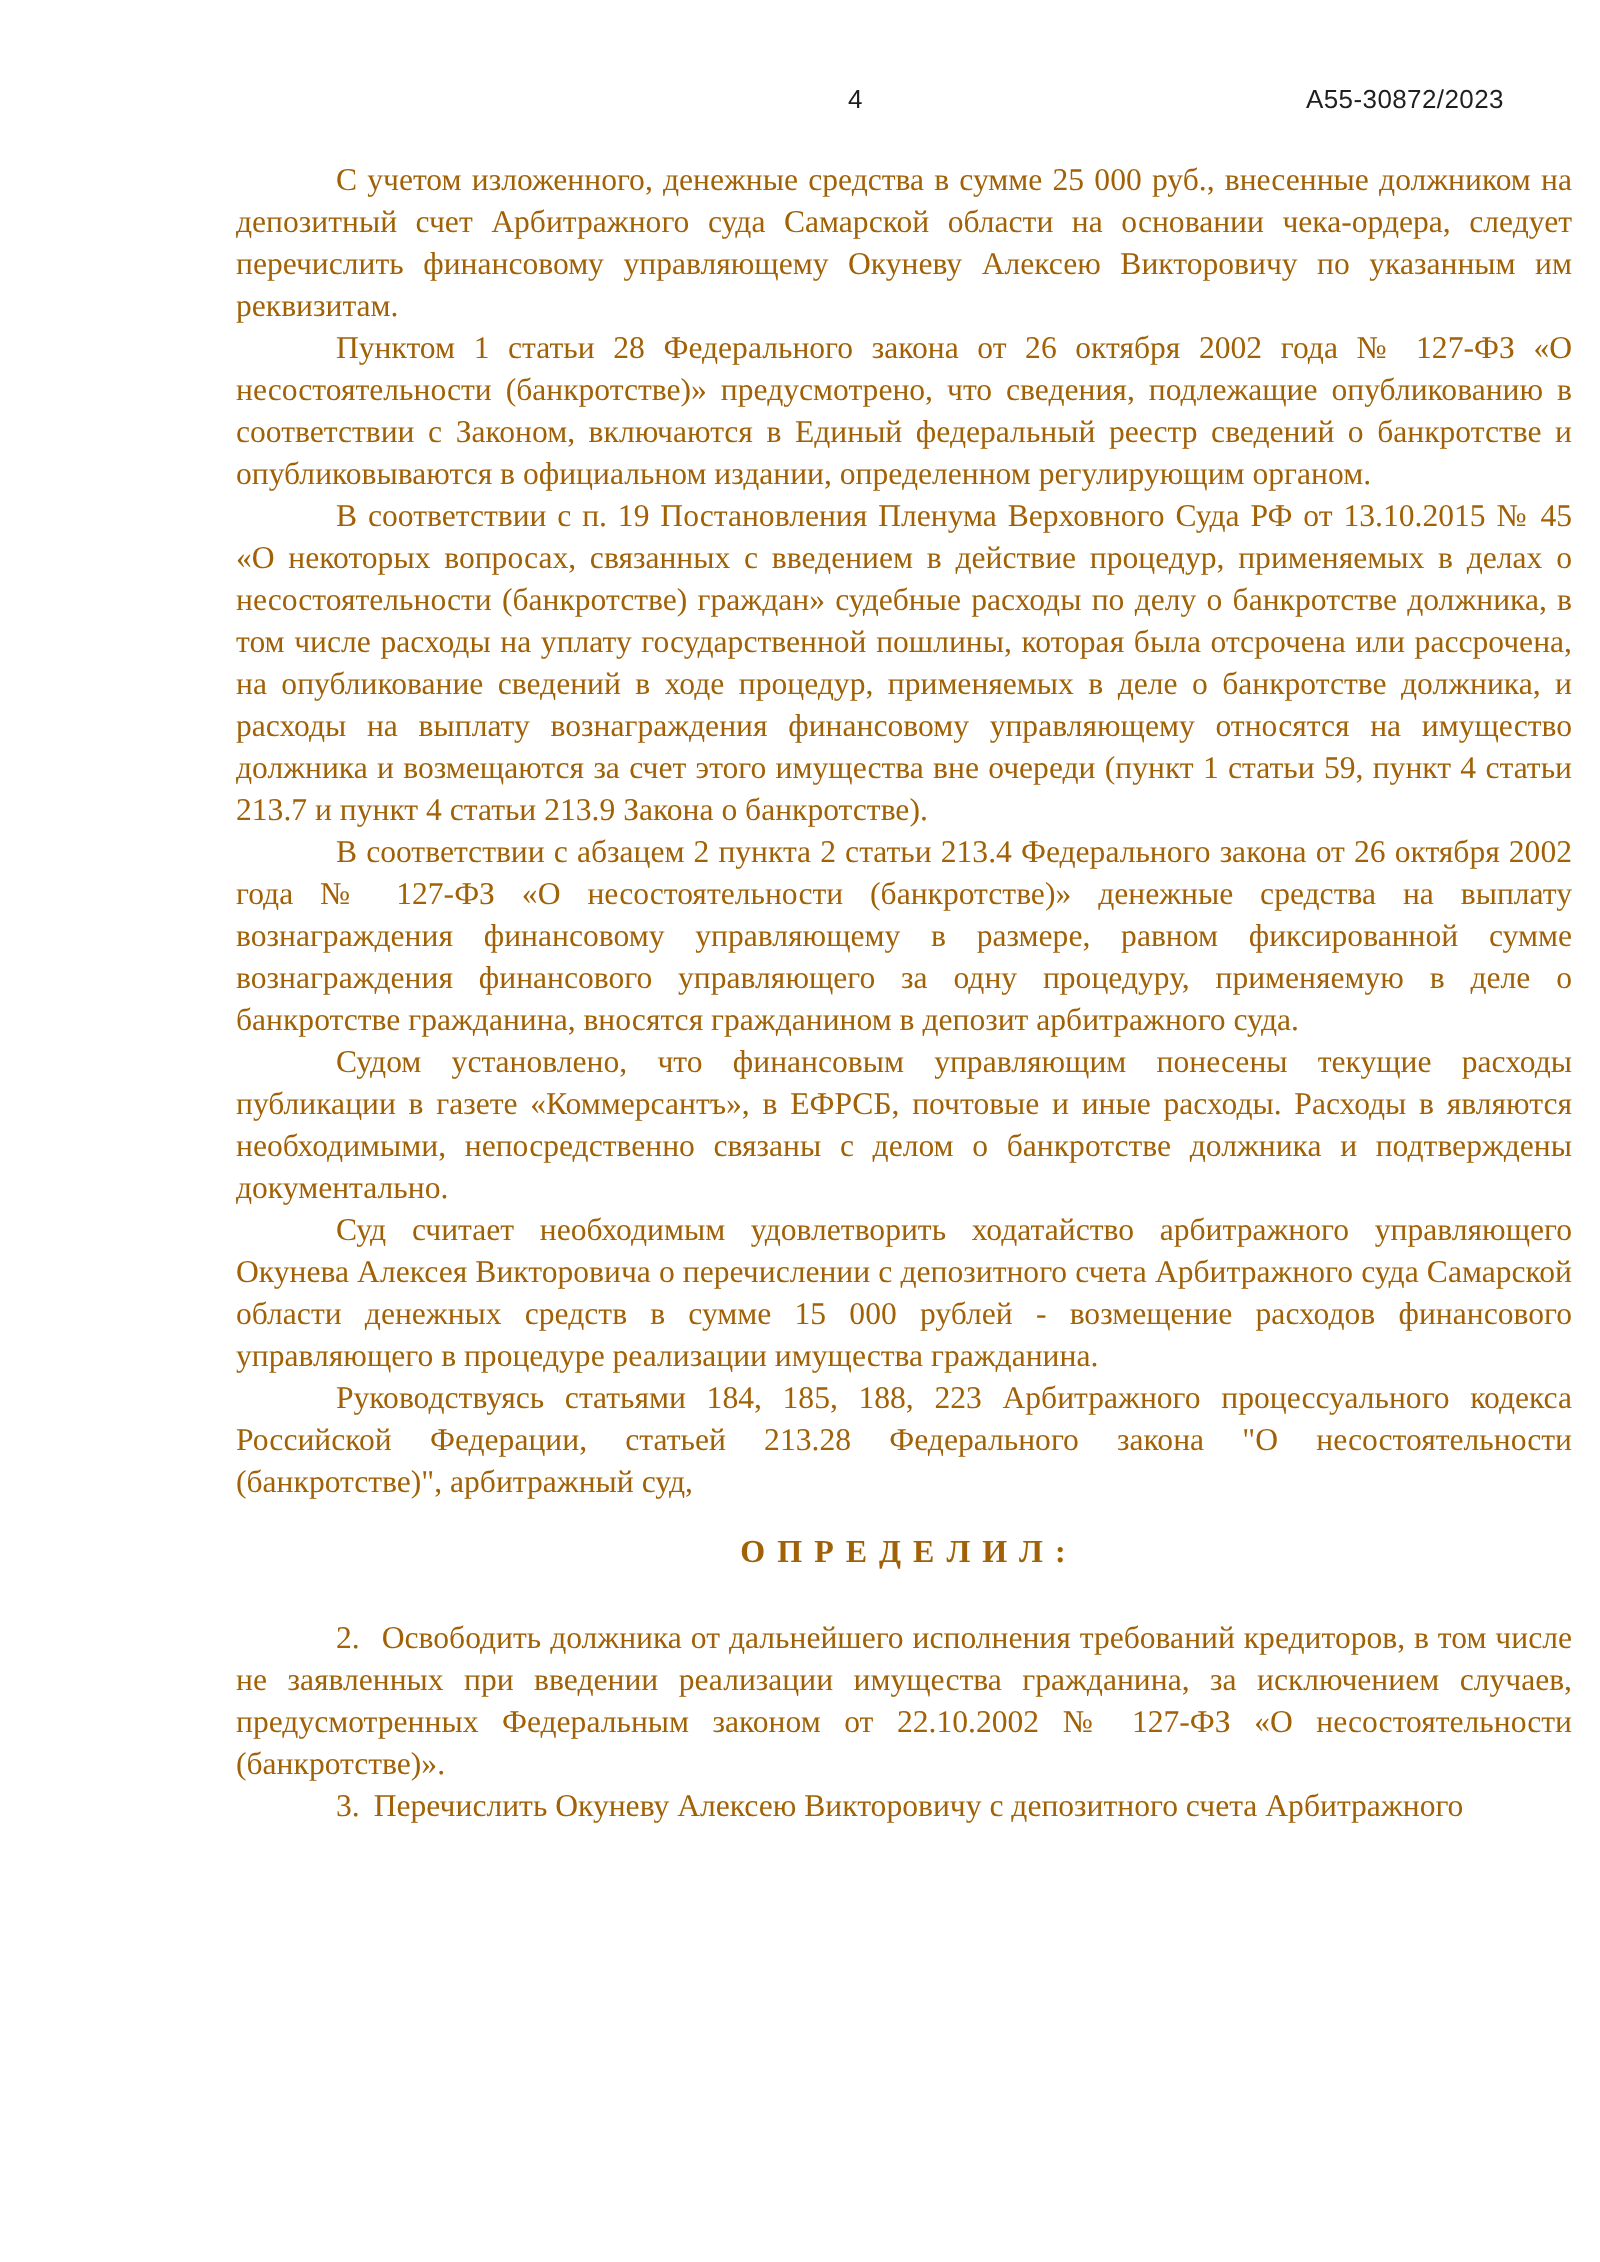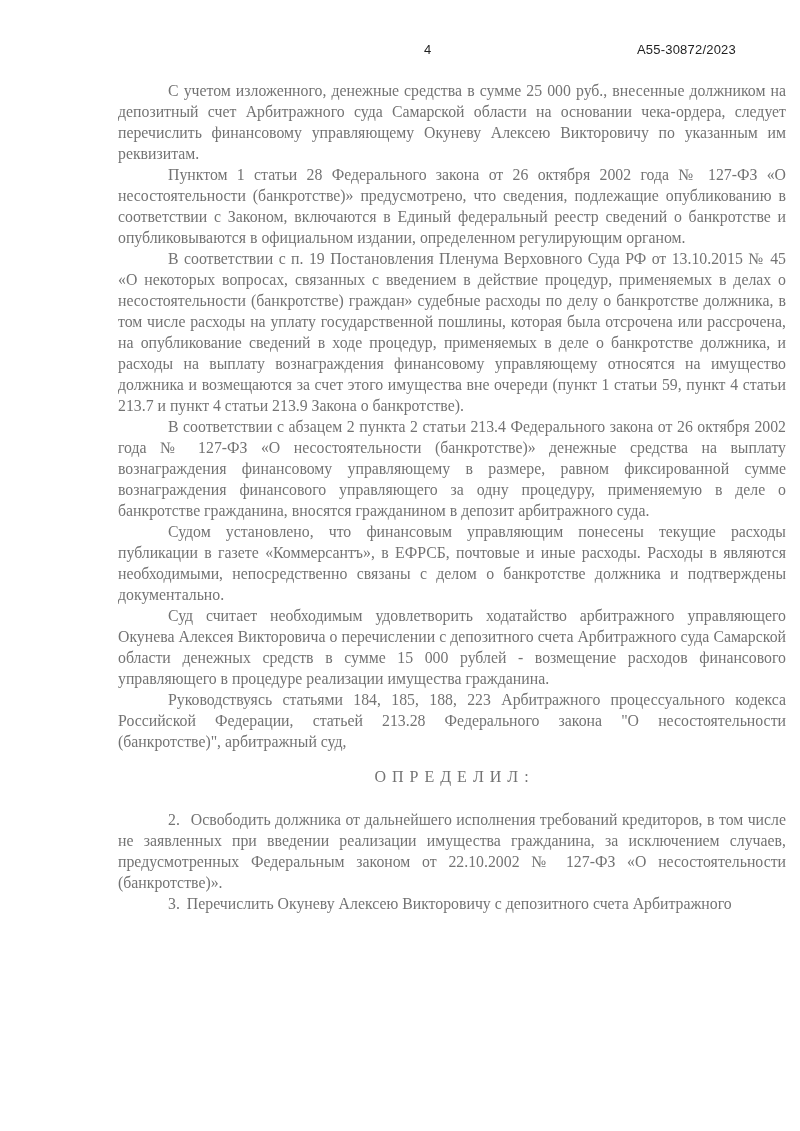--- a/index.html
+++ b/index.html
@@ -24,42 +24,42 @@
     color: #1f1f1f;
   }
   .page-num {
     position: absolute;
     top: 42px;
     left: 424px;
   }
   .case-num {
     position: absolute;
     top: 42px;
-    left: 637px;
+    left: 653px;
     letter-spacing: 0.2px;
   }
   .doc-body {
     margin-left: 118px;
     width: 668px;
     margin-top: 0;
     font-family: "Liberation Serif", serif;
     font-size: 15.8px;
     line-height: 21px;
     text-align: justify;
-    color: #737373;
+    color: #a16207;
   }
   .para {
     margin: 0;
     text-indent: 50px;
   }
   .decree-heading {
     margin: 14px 0 22px 0;
     text-indent: 0;
     text-align: center;
-    font-weight: normal;
+    font-weight: bold;
     letter-spacing: 1px;
     font-size: 16px;
   }
   .decree-item .num { display: inline; }
   .decree-item .num.n1 { margin-right: 15px; }
   .decree-item .num.n2 { margin-right: 11px; }
   .decree-item .num.n3 { margin-right: 7px; }
 </style>
 </head>
 <body>

